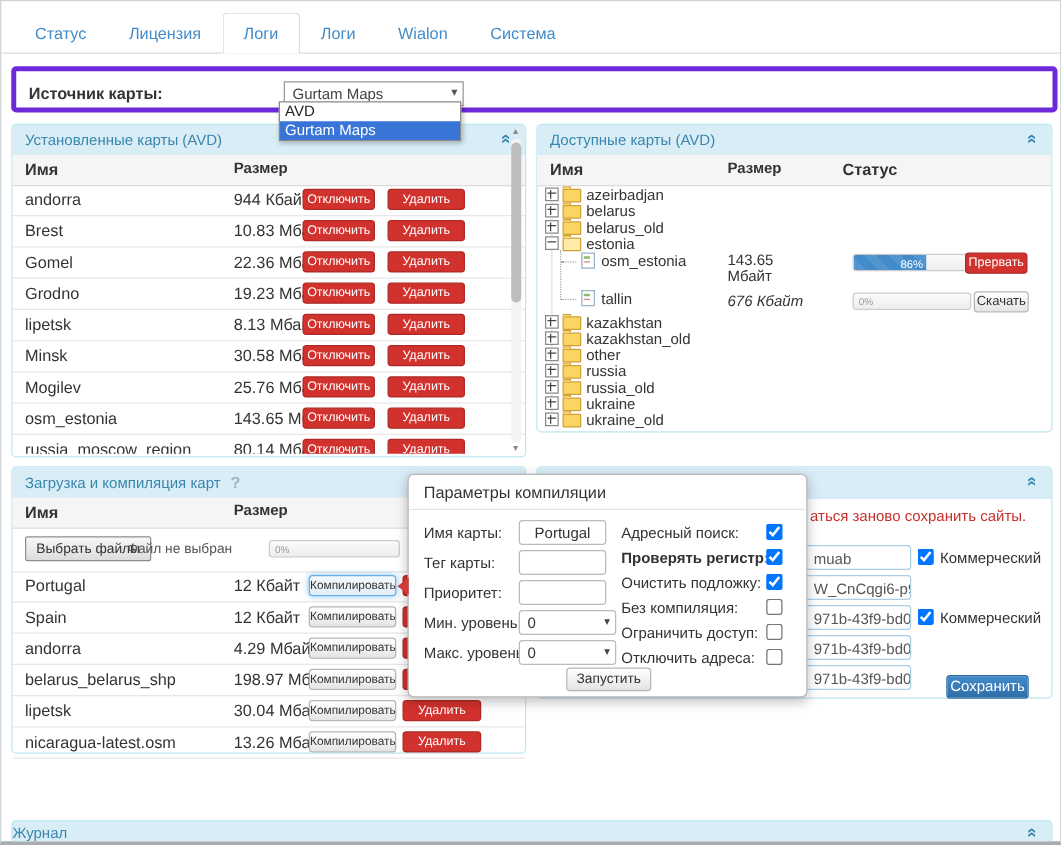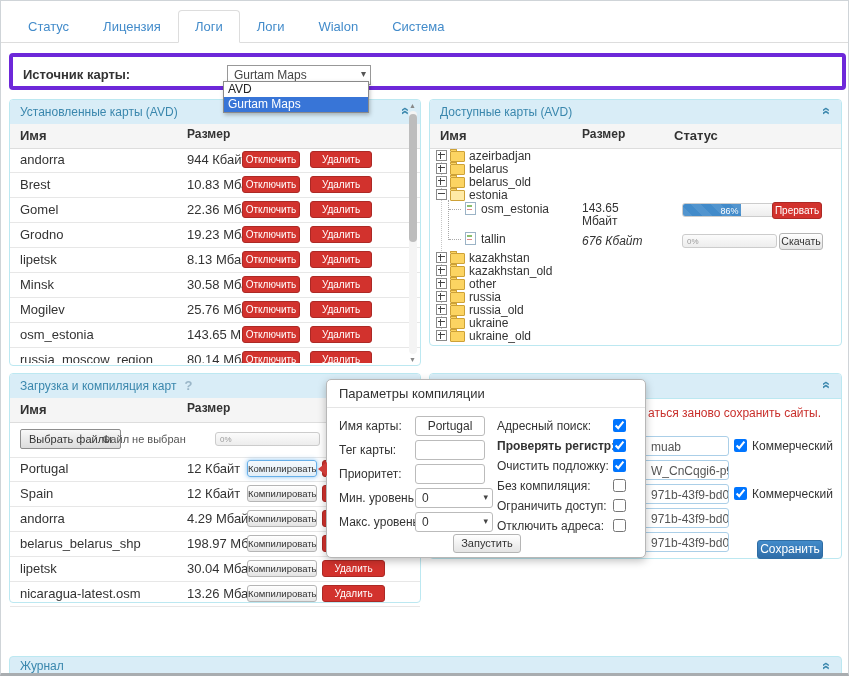--- a/index.html
+++ b/index.html
@@ -132,21 +132,21 @@
   .site-input{position:absolute;left:112px;width:187px;height:20px;border:1px solid #abcfe8;border-radius:3px;
               box-sizing:border-box;background:#fff;overflow:hidden;font-size:12px;color:#555;}
   .site-input .frag{position:absolute;left:108px;top:3px;white-space:nowrap;}
   .site-check{position:absolute;left:304px;width:13px;height:13px;margin:0;}
   .site-check-label{position:absolute;left:322px;font-size:12px;color:#333;line-height:16px;}
   .btn-save{position:absolute;left:327px;top:166px;width:66px;}
 
   
   .journal{position:absolute;left:8px;top:655px;width:833px;height:19px;background:#d9edf7;
            border:1px solid #bce8f1;border-radius:4px 4px 0 0;line-height:19px;font-size:12px;
-           color:#3a87ad;padding-left:10px;box-sizing:border-box;}
+           color:#3a87ad;box-sizing:border-box;}
   .journal .collapse-ic{top:2px;}
 </style>
 </head>
 <body>
 
 <div class="page">
 
   <div class="tabbar">
       <div class="tab">Статус</div>
       <div class="tab">Лицензия</div>

